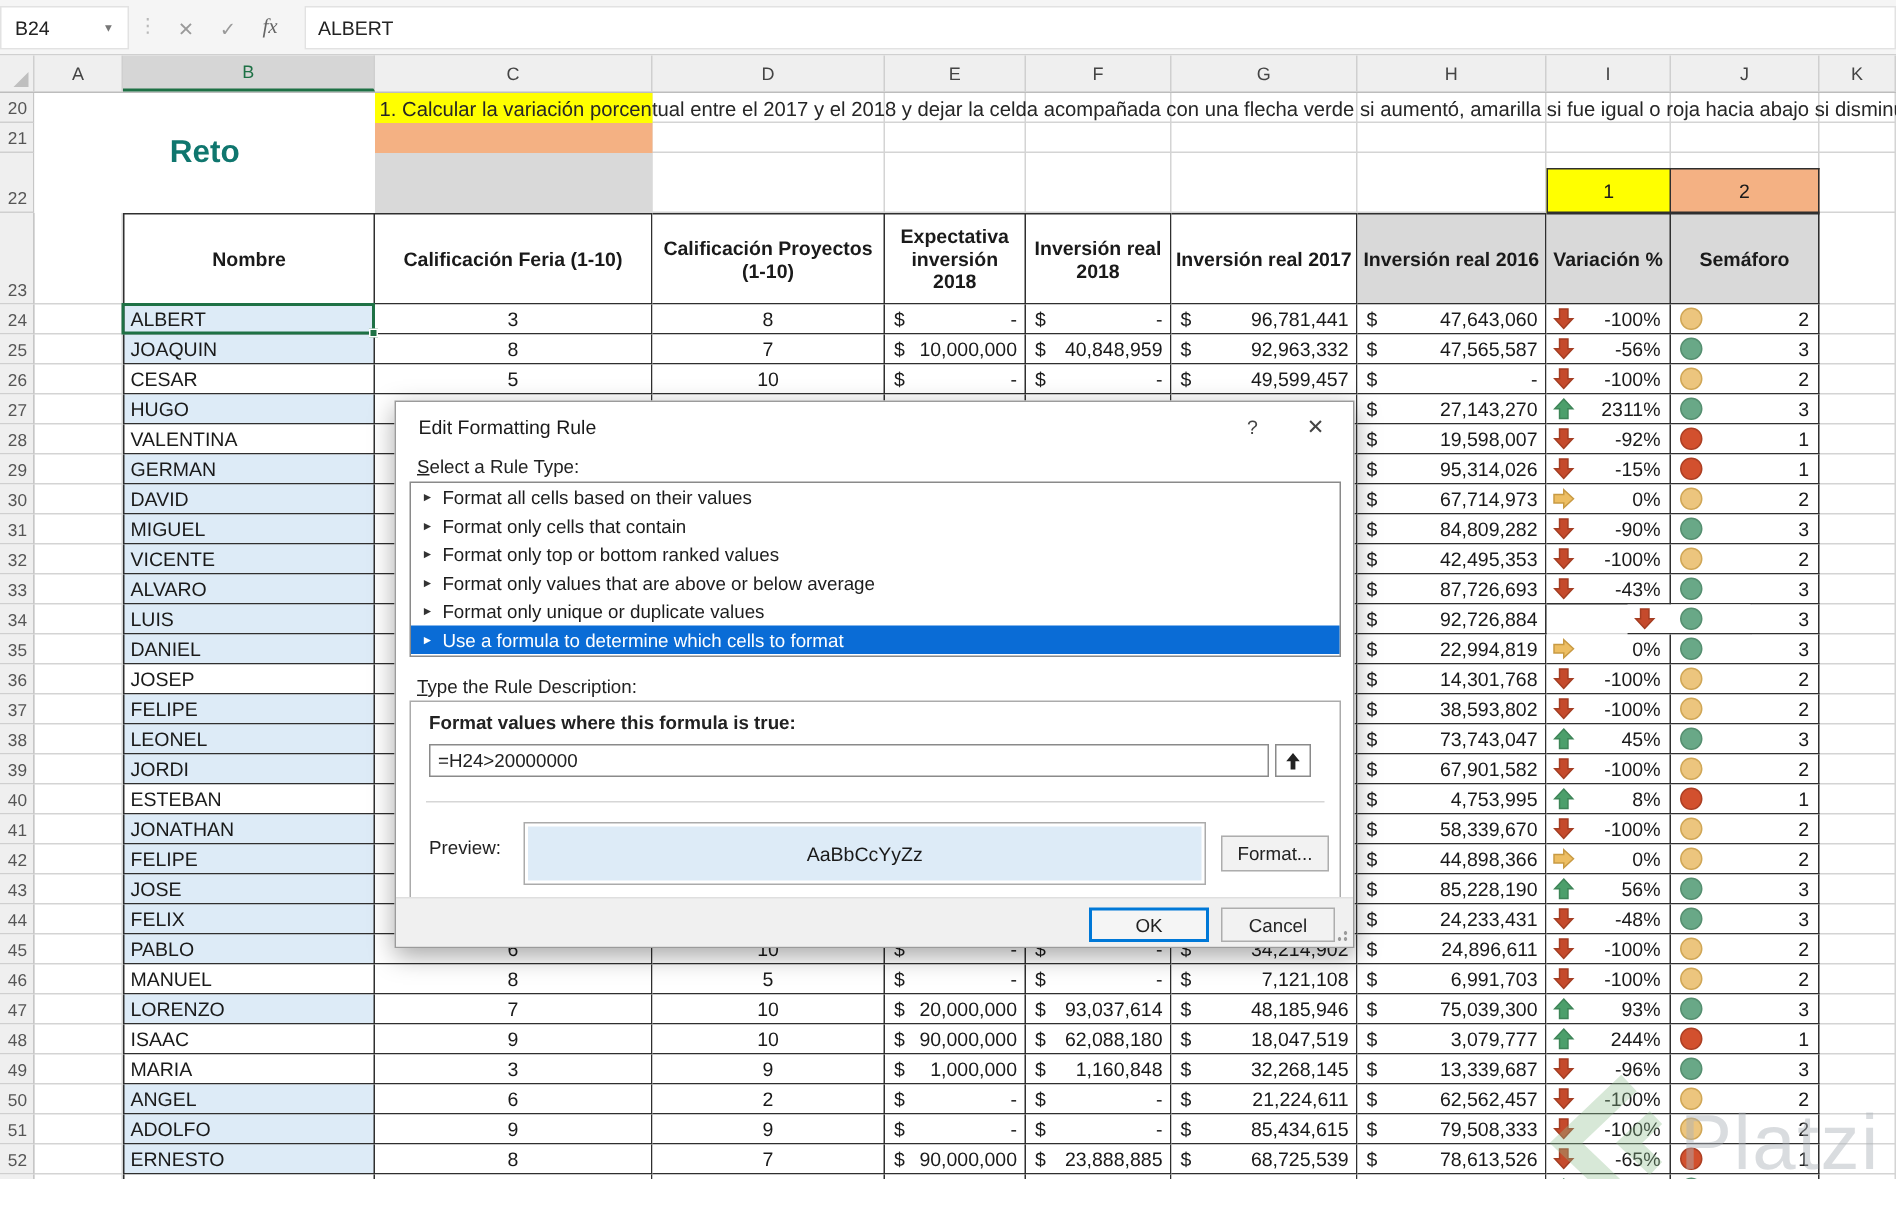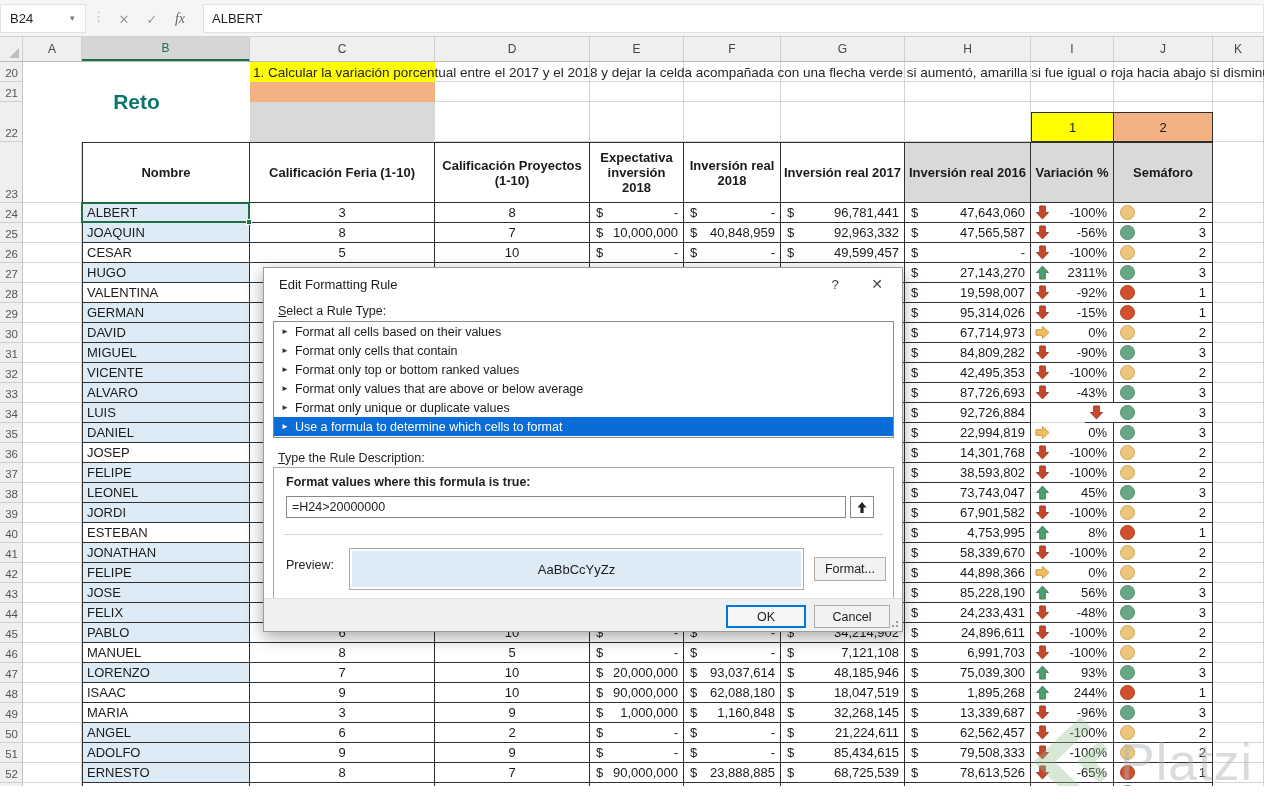--- a/index.html
+++ b/index.html
@@ -783,21 +783,21 @@
       <div class="cell tb moneycell" style="left: 684px; top: 621px; width: 97px; height: 20px;">
         <div>$</div>
         <div>62,088,180</div>
       </div>
       <div class="cell tb moneycell" style="left: 781px; top: 621px; width: 124px; height: 20px;">
         <div>$</div>
         <div>18,047,519</div>
       </div>
       <div class="cell tb moneycell" style="left: 905px; top: 621px; width: 126px; height: 20px;">
         <div>$</div>
-        <div>1,895,268</div>
+        <div>3,079,777</div>
       </div>
       <div class="cell tb iconcell" style="left: 1031px; top: 621px; width: 83px; height: 20px;">
         <svg width="15" height="15" viewBox="0 0 15 15" class="arrow-svg">
           <path d="M7.5 1 L13.5 7.5 H10.3 V14 H4.7 V7.5 H1.5 Z" transform="rotate(0 7.5 7.5)" fill="#4C9F6B" stroke="#3E8558"></path>
         </svg>
         <div>244%</div>
       </div>
       <div class="cell tb iconcell" style="left: 1114px; top: 621px; width: 99px; height: 20px; padding-left: 6px;">
         <div class="semcircle" style="background: rgb(210, 80, 46); border: 1.5px solid rgb(173, 63, 35);"></div>
         <div>1</div>

